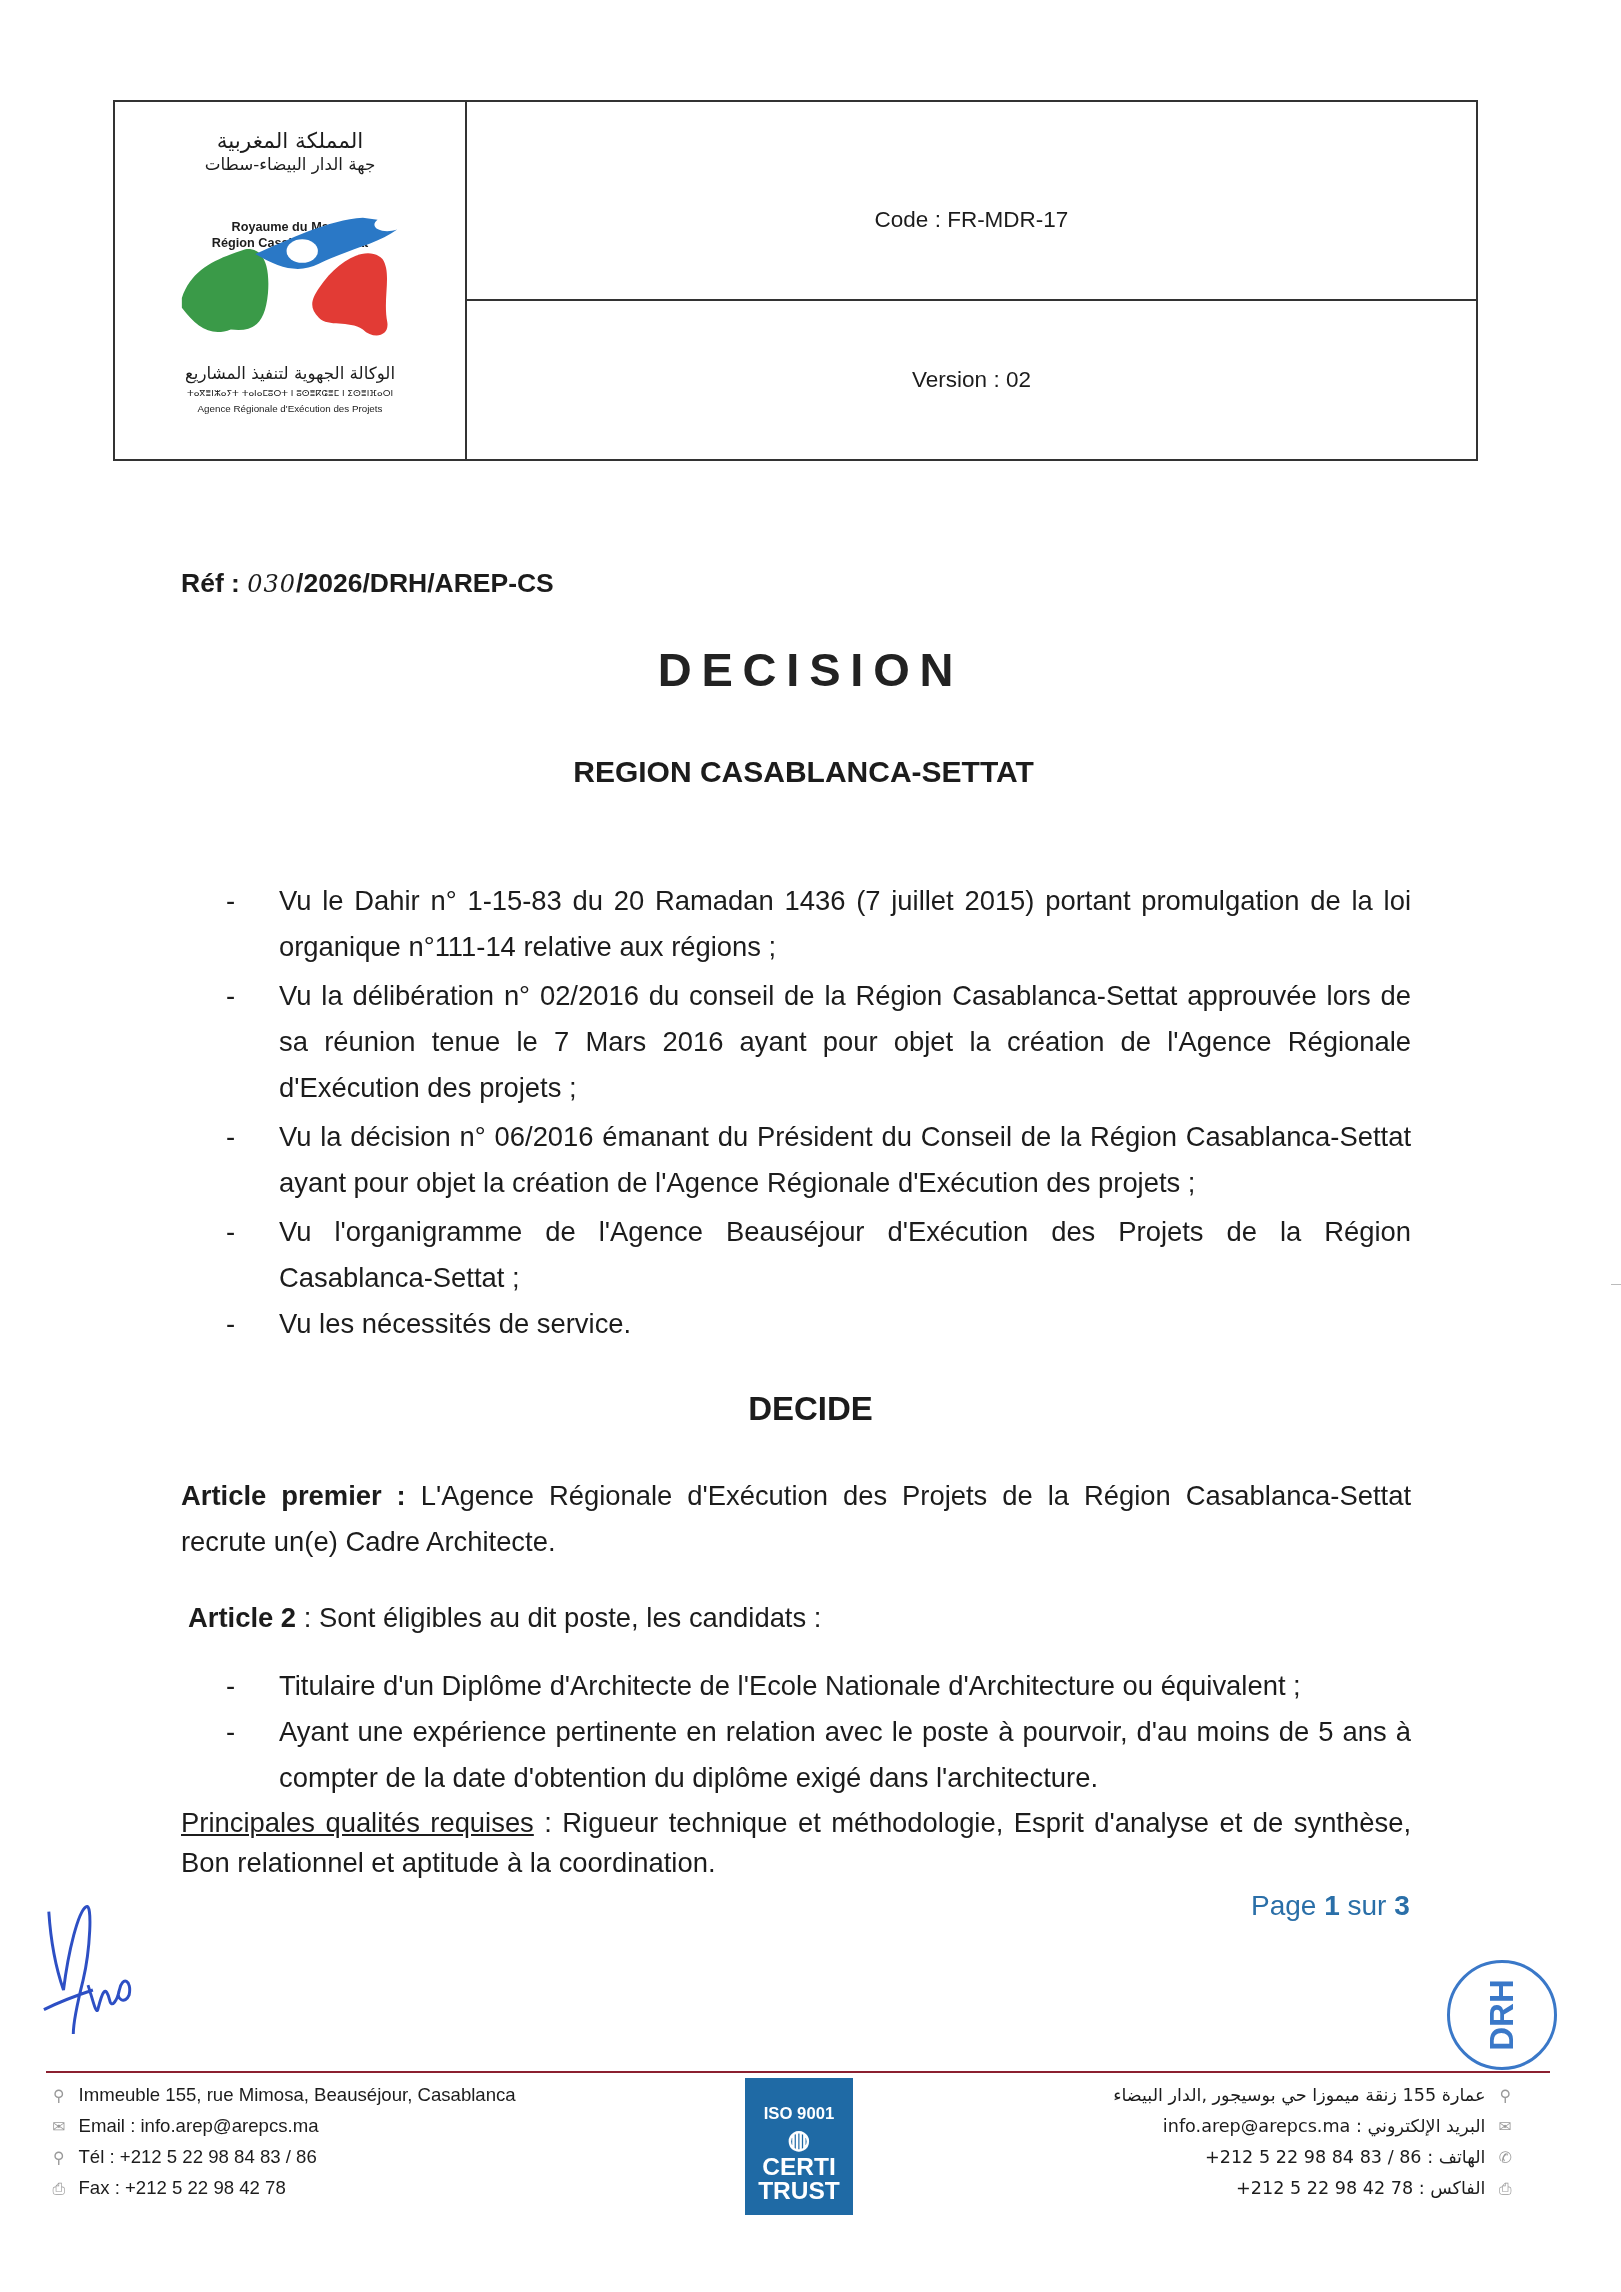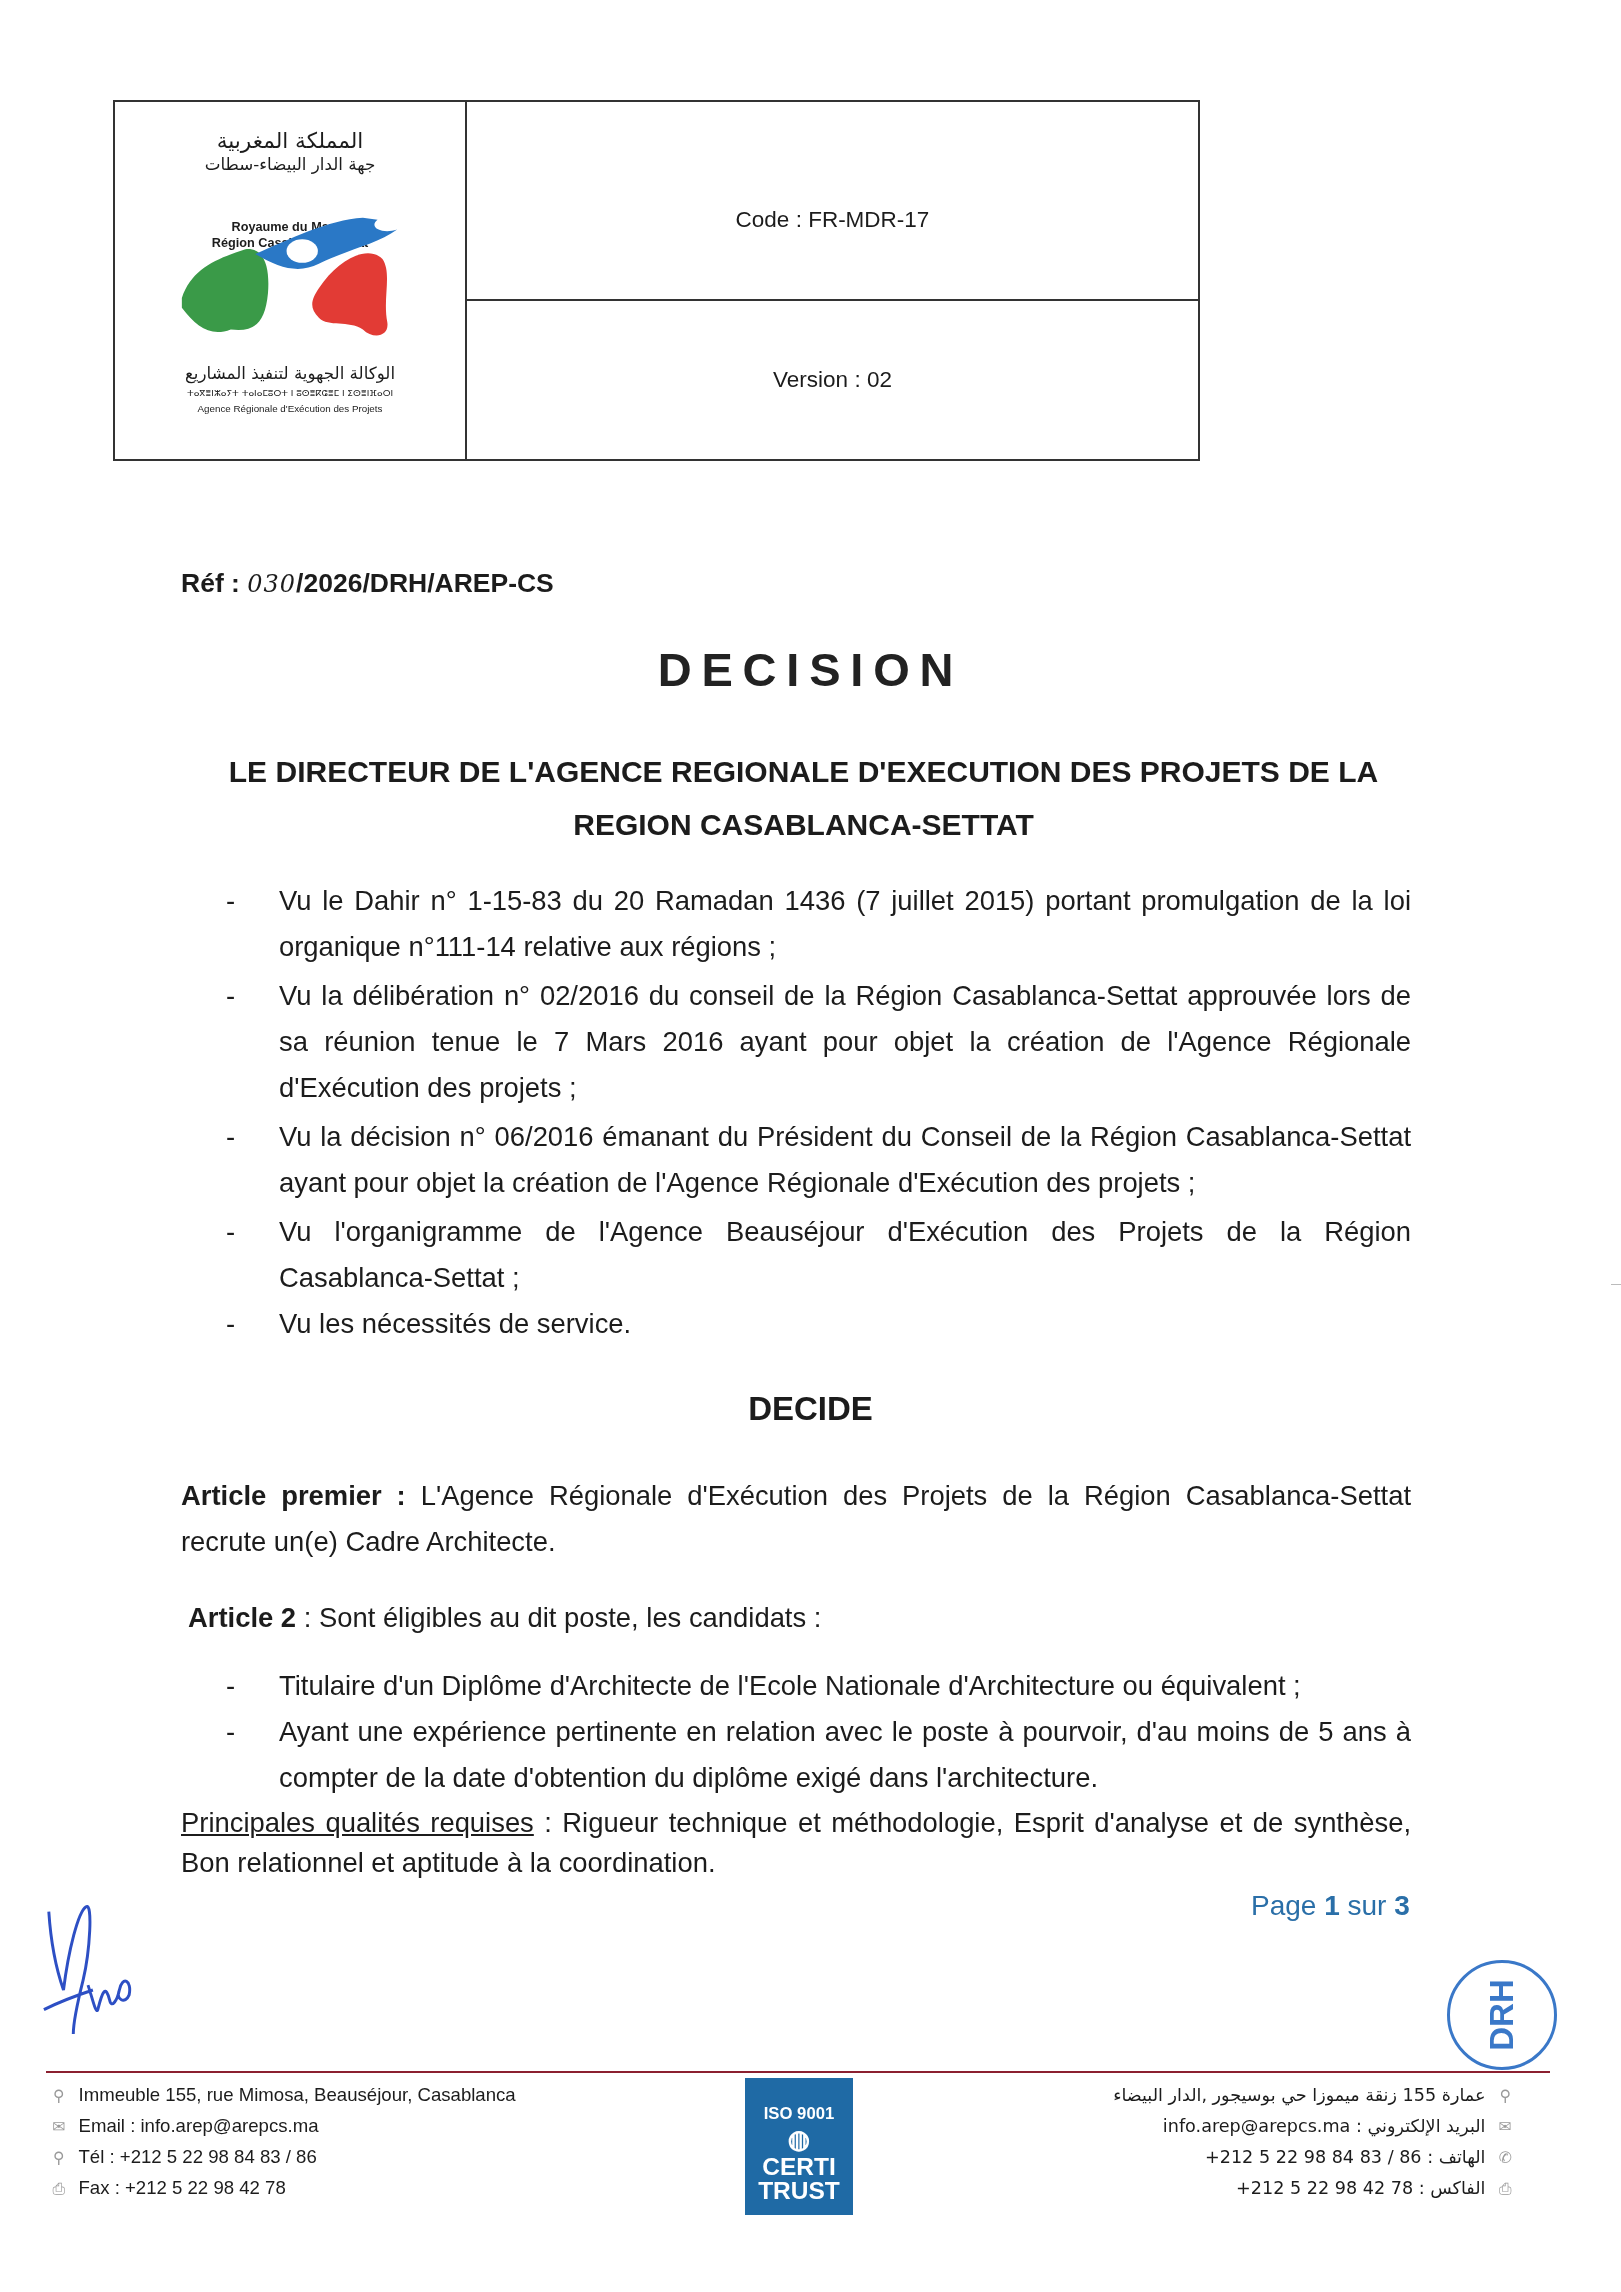--- a/index.html
+++ b/index.html
@@ -1,17 +1,17 @@
 <!DOCTYPE html>
 <html><head>
 <meta charset="utf-8">
 <style>
   html, body { margin:0; padding:0; background:#fff; }
   body { width:1621px; height:2293px; position:relative; overflow:hidden; font-family:"Liberation Sans", sans-serif; color:#1c1c1c; }
-  .hdr { position:absolute; left:113px; top:100px; width:1087px; height:361px; border:2px solid #333; box-sizing:border-box; display:flex; }
+  .hdr { position:absolute; left:113px; top:100px; width:1365px; height:361px; border:2px solid #333; box-sizing:border-box; display:flex; }
   .hdr-logo { width:350px; border-right:2px solid #333; position:relative; }
   .hdr-title { width:738px; border-right:2px solid #333; display:flex; align-items:center; justify-content:center; font-size:21.6px; }
   .hdr-meta { flex:1; display:flex; flex-direction:column; }
   .hdr-meta .cell { flex:1; display:flex; align-items:center; justify-content:center; font-size:22.5px; }
   .hdr-meta .cell.top { border-bottom:2px solid #333; padding-top:39px; box-sizing:border-box; align-items:center; }
   .logo-txt { text-align:center; font-size:12.7px; line-height:15.7px; }
   .logo-ar { font-size:21.6px; line-height:23.5px; font-family:"DejaVu Sans", sans-serif; }
   .ref { position:absolute; left:181px; top:568px; font-size:26.5px; font-weight:bold; }
   .ref .hand { font-family:"DejaVu Serif", serif; font-weight:normal; font-style:italic; font-size:24px; letter-spacing:1px; }
   .title { position:absolute; left:0; width:100%; top:642px; text-align:center; font-size:47px; font-weight:bold; letter-spacing:9.8px; color:#222; }
@@ -72,21 +72,20 @@
 </div>
 
 <div class="ref">
   <span>Réf :</span>
   <span class="hand">030</span><span>/2026/DRH/AREP-CS</span>
 </div>
 
 <div class="title">DECISION</div>
 
 <div class="subtitle">
-  <div>LE DIRECTEUR DE L'AGENCE REGIONALE D'EXECUTION DES PROJETS DE LA</div>
   <div>REGION CASABLANCA-SETTAT</div>
 </div>
 
 <div class="body bullets">
   <div class="bullet">
       <span class="dash">-</span>
       <span class="txt">Vu le Dahir n° 1-15-83 du 20 Ramadan 1436 (7 juillet 2015) portant promulgation de la loi organique n°111-14 relative aux régions ;</span>
     </div>
   <div class="bullet" style="margin-top:2.9px;">
       <span class="dash">-</span>

